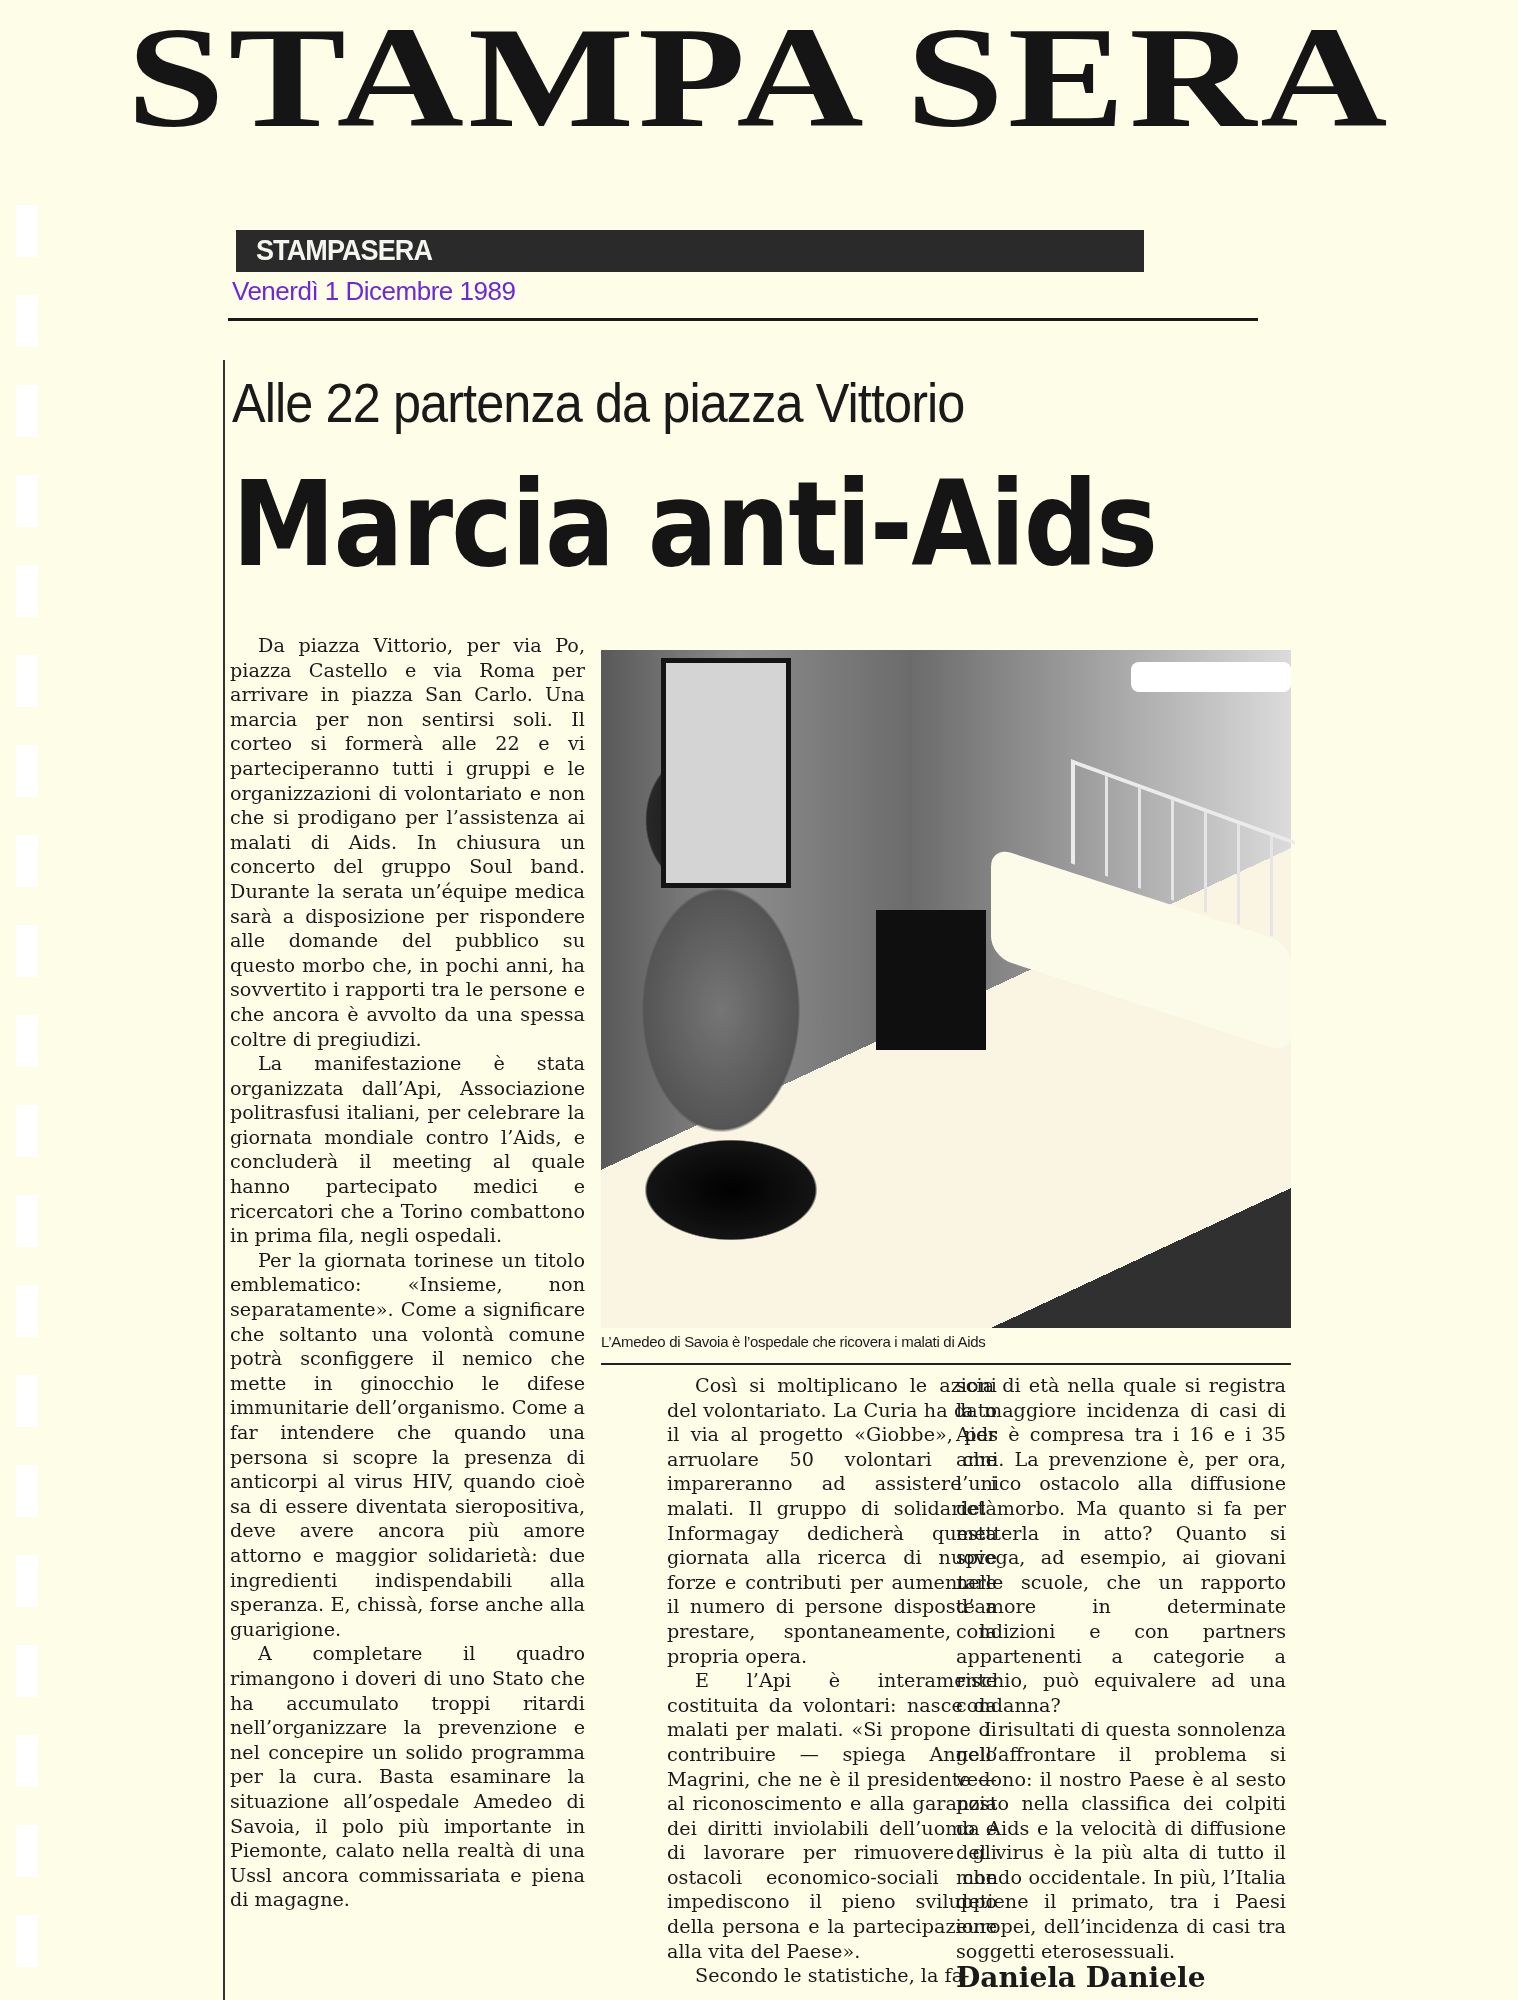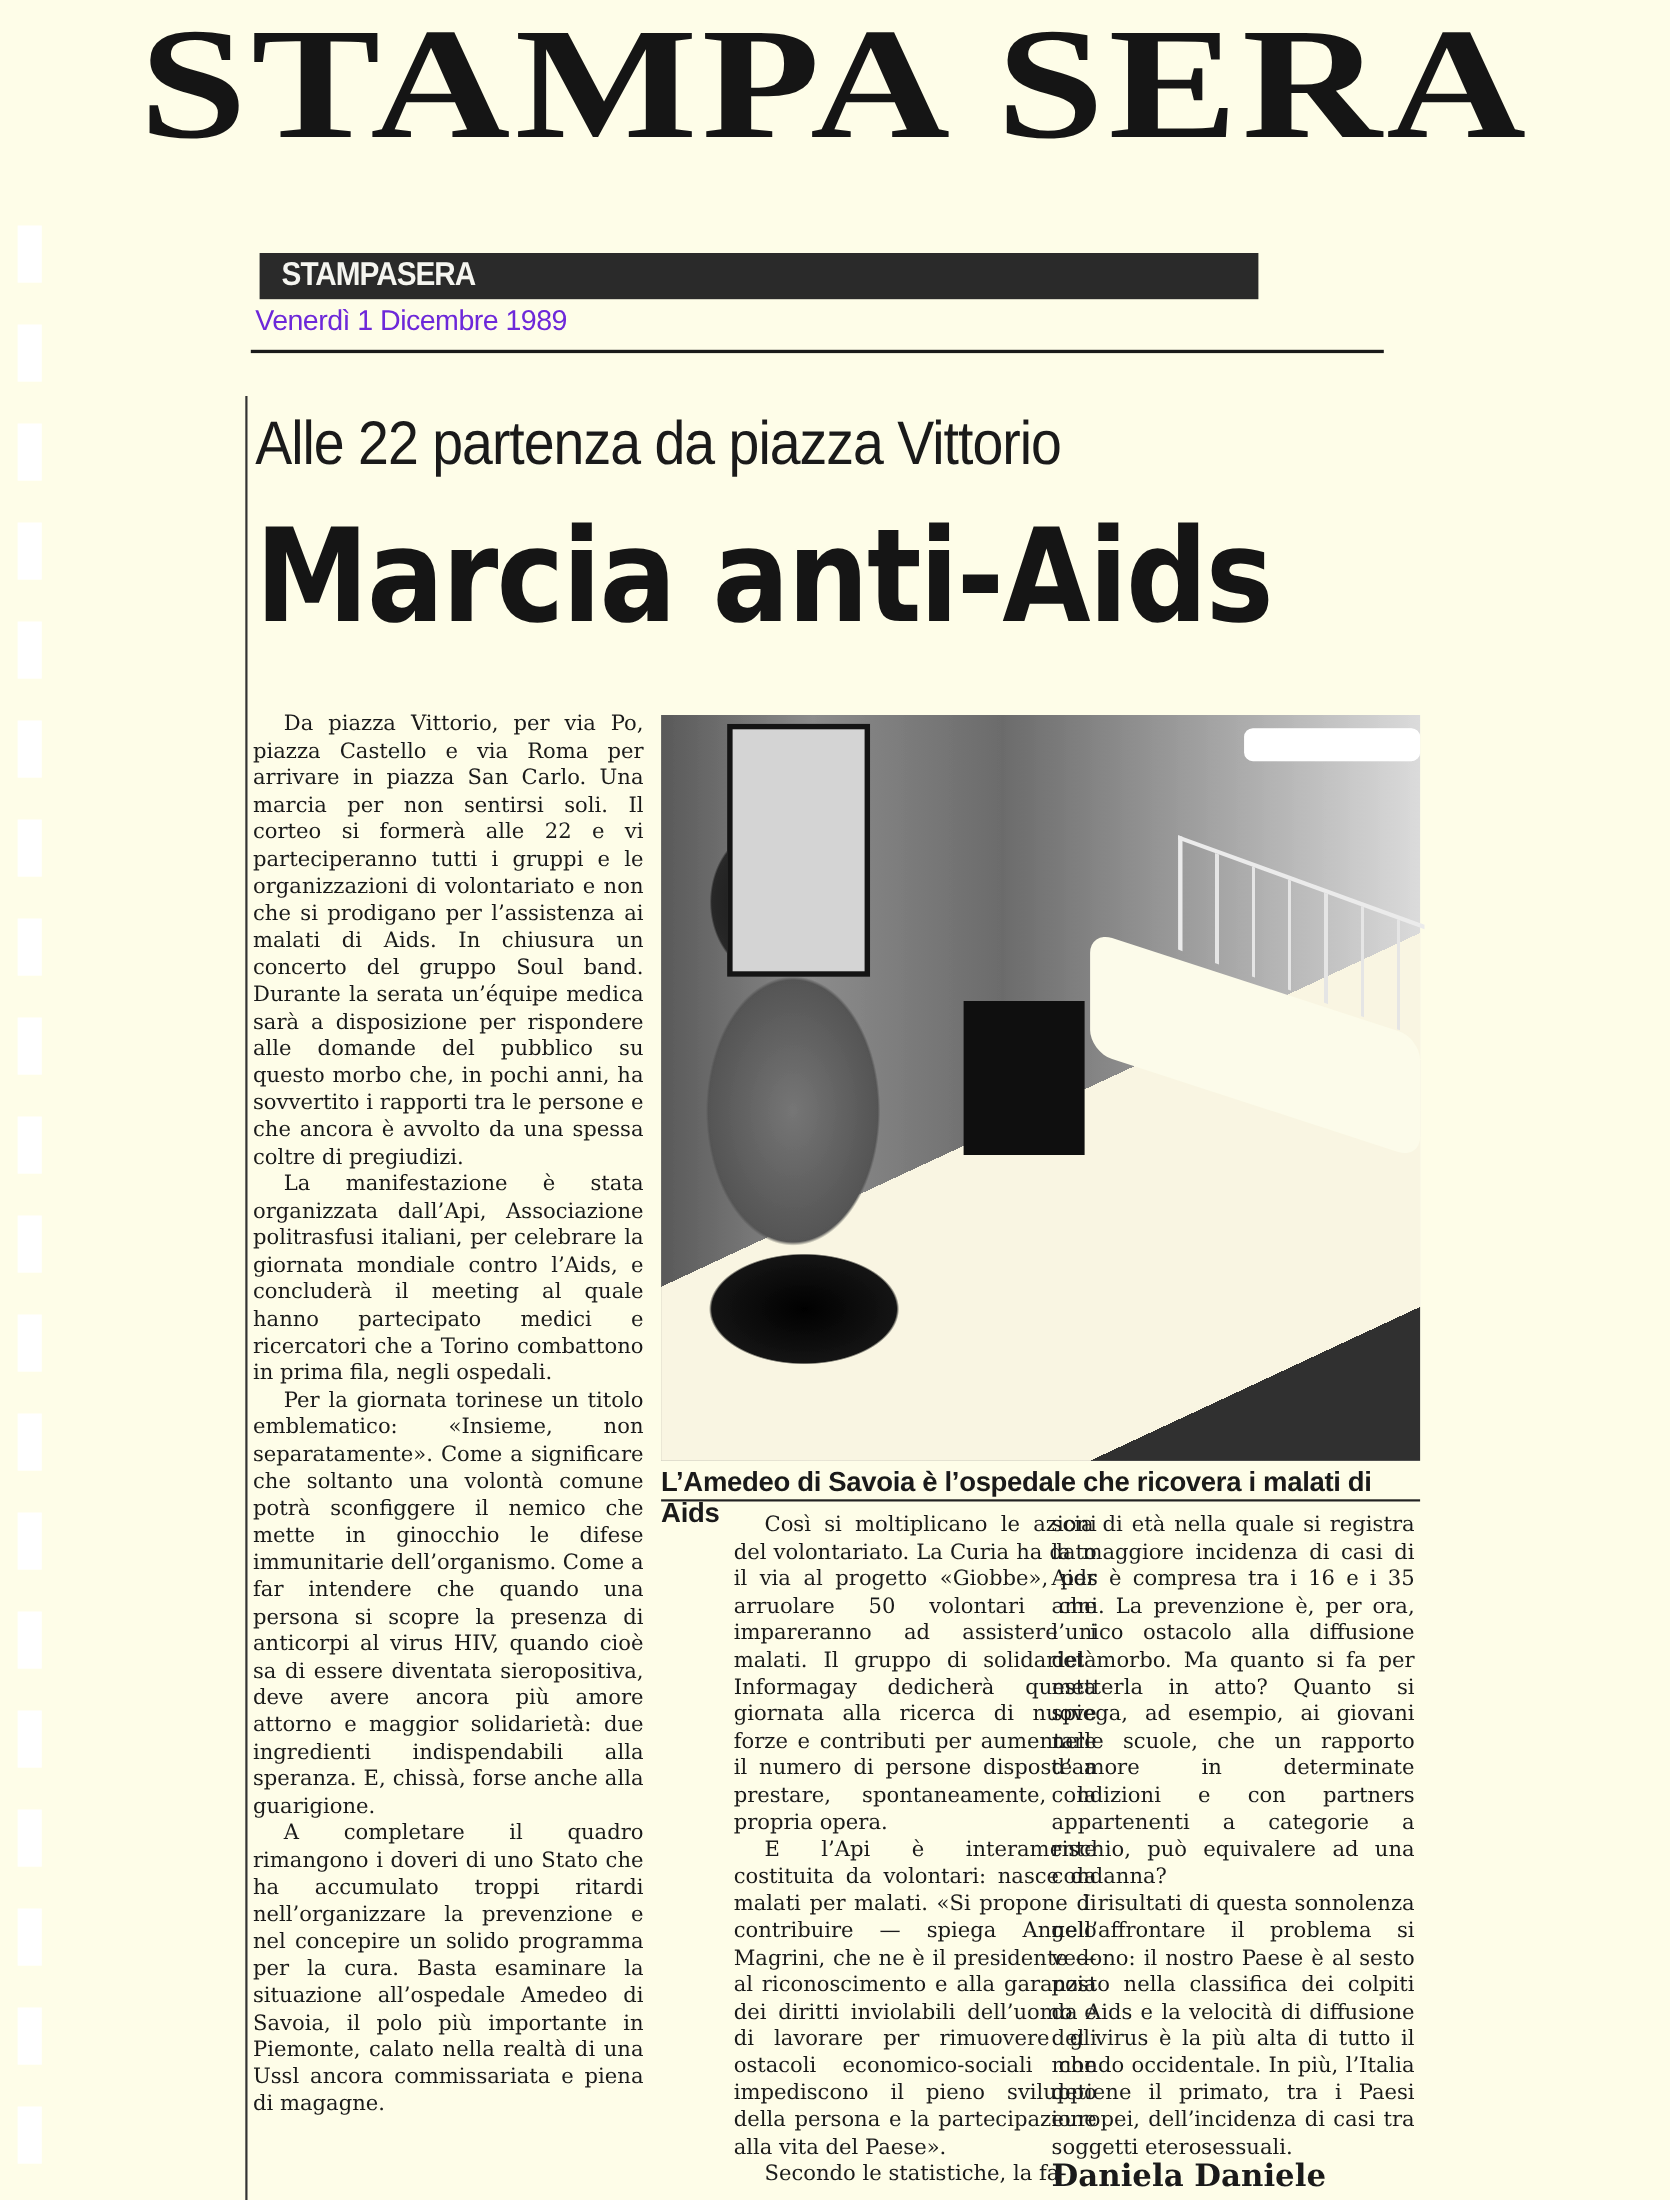--- a/index.html
+++ b/index.html
@@ -44,21 +44,21 @@
       font-family: "DejaVu Sans", sans-serif; font-weight: bold; font-size: 118px;
       letter-spacing: -2px; color: #151515; white-space: nowrap;
       transform: scaleX(0.88); transform-origin: left;
     }
     .col {
       position: absolute; font-size: 19.2px; line-height: 24.6px; text-align: justify;
       hyphens: manual;
     }
     .col p { margin: 0; text-indent: 28px; }
     .col p.noindent { text-indent: 0; }
-    .col1 { left: 12px; top: 416px; width: 355px; }
+    .col1 { left: 12px; top: 404px; width: 355px; }
     .col2 { left: 408px; top: 1144px; width: 330px; margin-left: 41px; }
     .col3 { left: 738px; top: 1144px; width: 330px; }
     .photo {
       position: absolute; left: 383px; top: 420px; width: 690px; height: 678px;
       background:
         radial-gradient(ellipse 90px 110px at 100px 170px, #222 0%, #333 60%, transparent 62%),
         radial-gradient(ellipse 110px 170px at 120px 360px, #777 0%, #5a5a5a 70%, transparent 72%),
         radial-gradient(ellipse 120px 70px at 130px 540px, #111 0%, #222 70%, transparent 72%),
         linear-gradient(155deg, transparent 0 52%, #e9e6d5 52% 86%, #3a3a3a 86%),
         linear-gradient(90deg, #5e5e5e 0%, #8a8a8a 20%, #6e6e6e 45%, #9a9a9a 70%, #cfcfcf 100%);
@@ -81,23 +81,22 @@
     .photo-window {
       position: absolute; left: 60px; top: 8px; width: 120px; height: 220px;
       background: #c9c9c9; border: 5px solid #222;
     }
     .photo-light {
       position: absolute; left: 530px; top: 12px; width: 160px; height: 30px;
       background: #f2f2f2; border-radius: 8px;
     }
     .caption {
       position: absolute; left: 383px; top: 1103px; width: 690px;
-      font-family: "Liberation Sans", sans-serif; font-size: 25px; color: #1a1a1a;
+      font-family: "Liberation Sans", sans-serif; font-size: 15px; color: #1a1a1a;
       letter-spacing: -0.3px;
-      font-weight: bold;
     }
     .caption-rule { position: absolute; left: 383px; top: 1133px; width: 690px; height: 2px; background: #222; }
     .byline { text-align: left; font-weight: bold; font-size: 28px; margin-top: 2px; padding-right: 10px; }
   </style>
 </head>
 <body>
 
 <div class="binder-holes">
   <div class="binder-hole" style="top:205px"></div>
   <div class="binder-hole" style="top:295px"></div>

